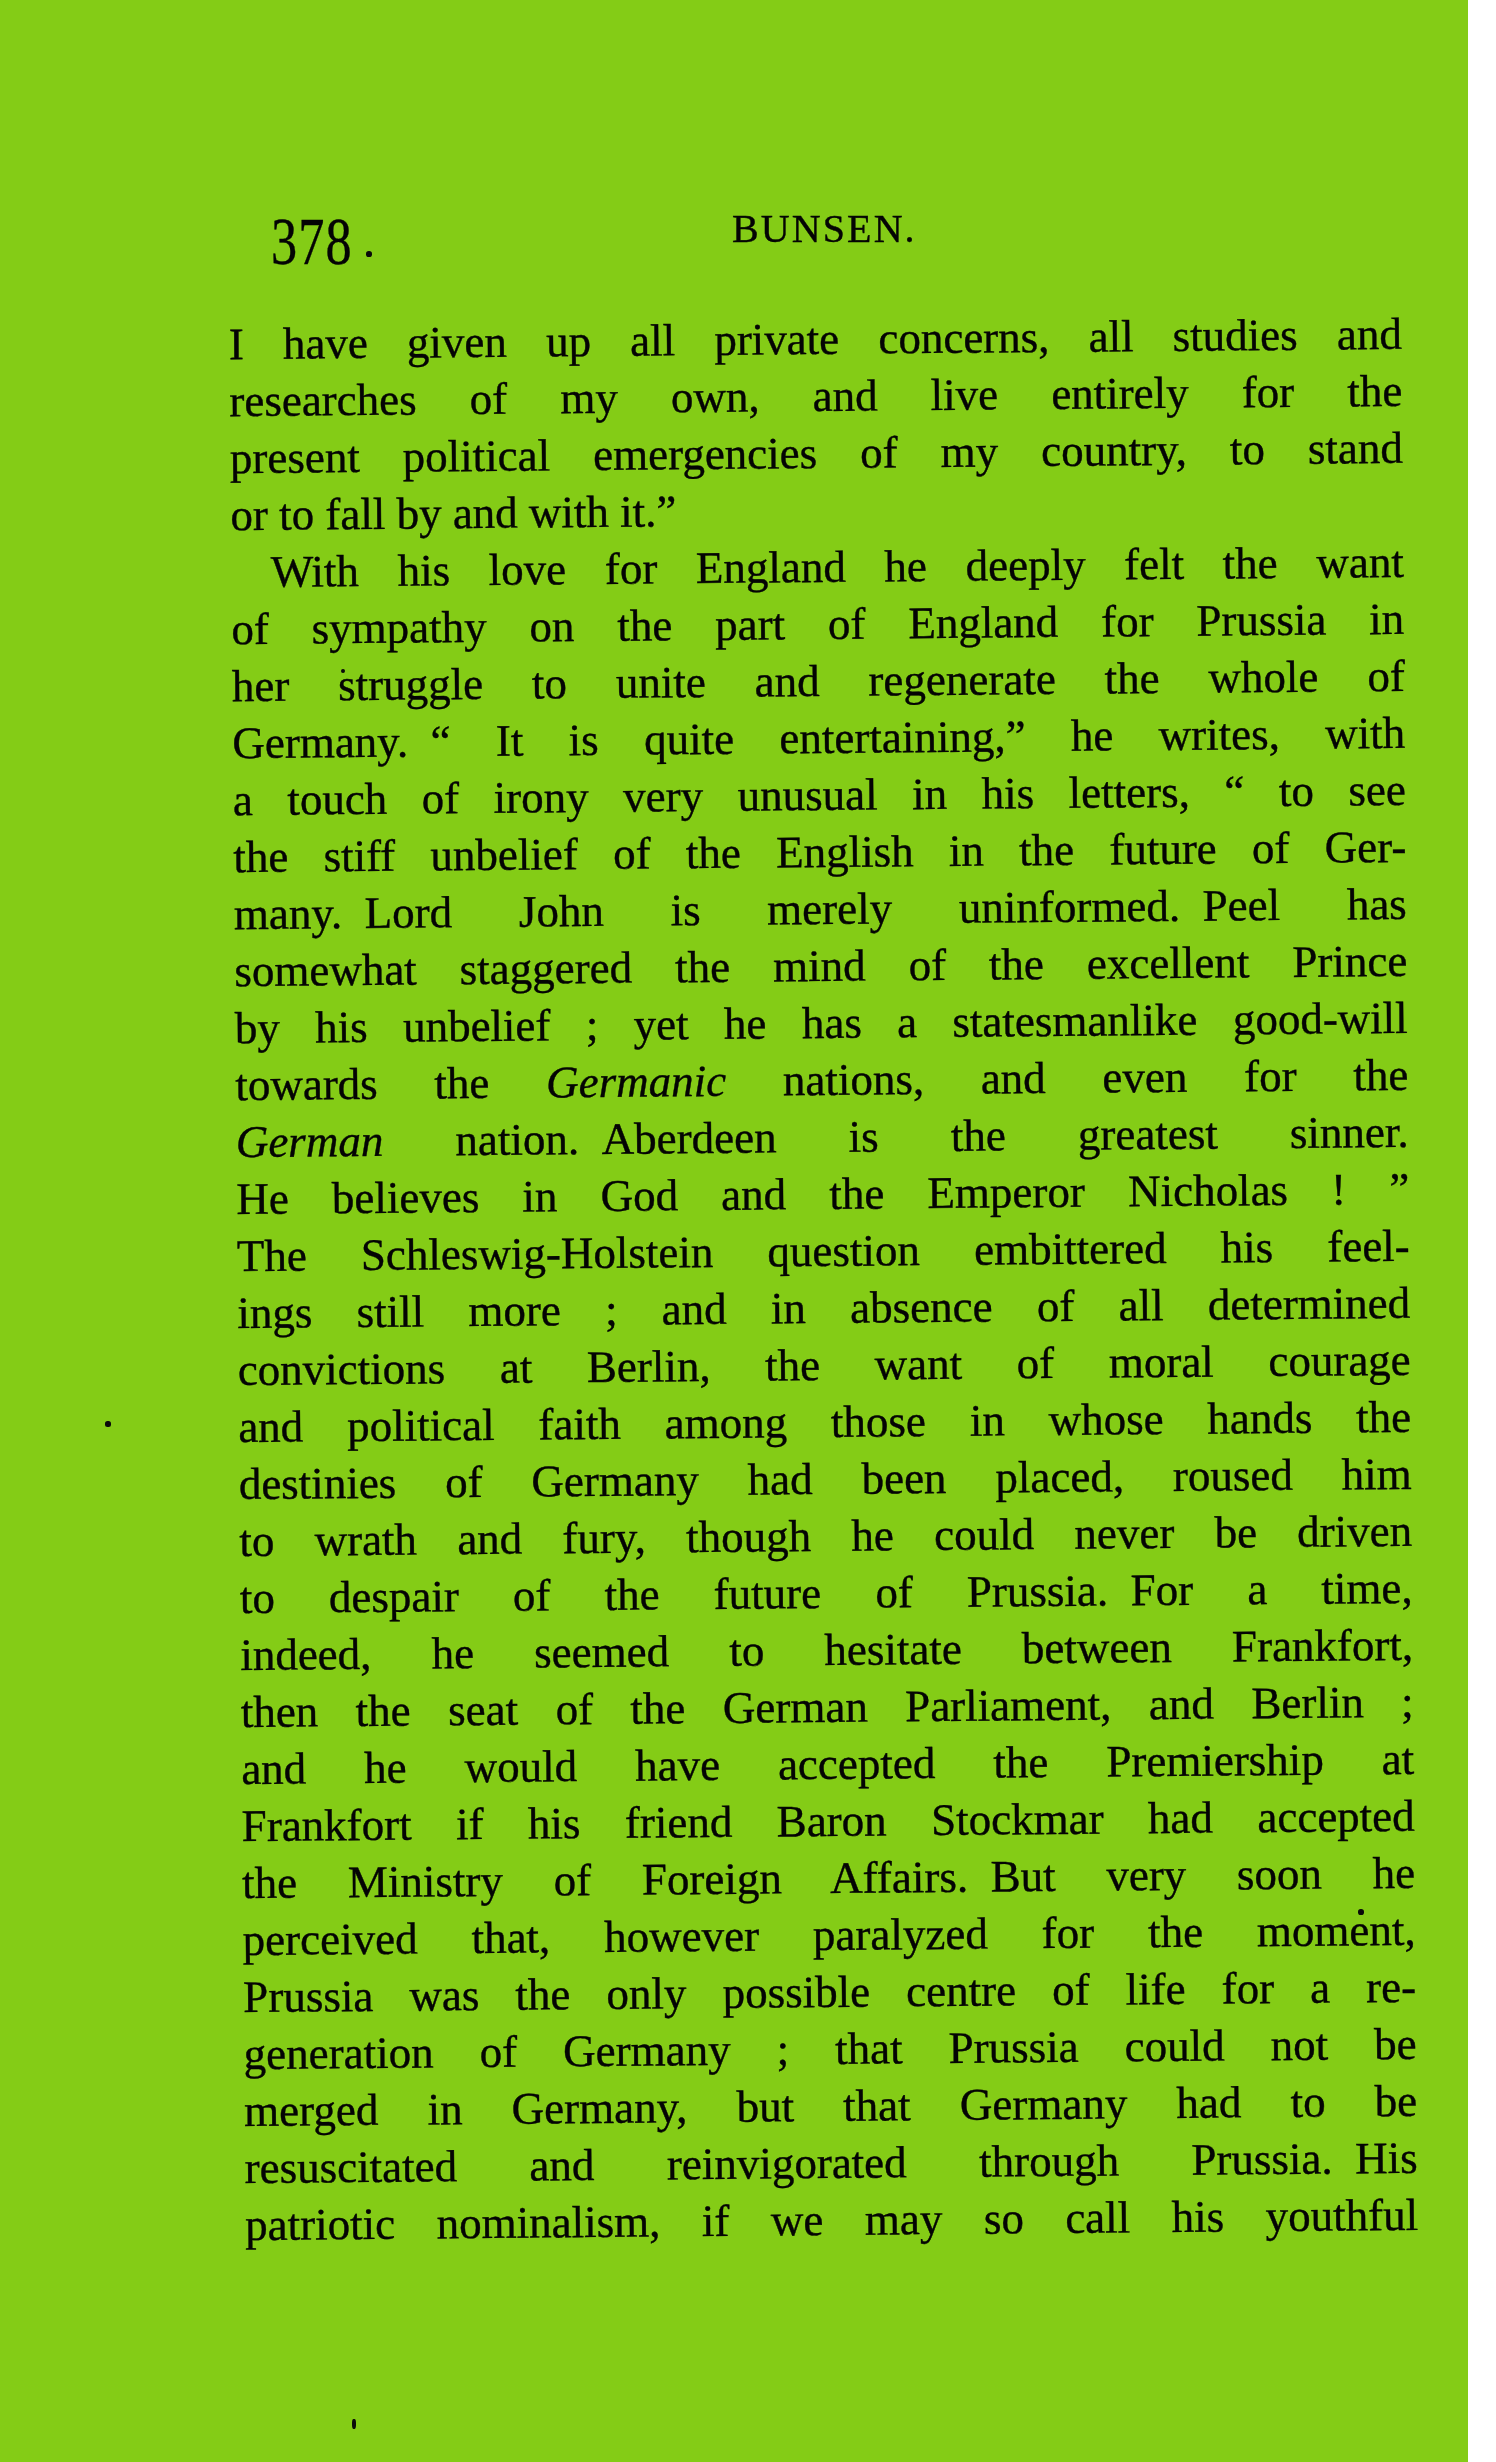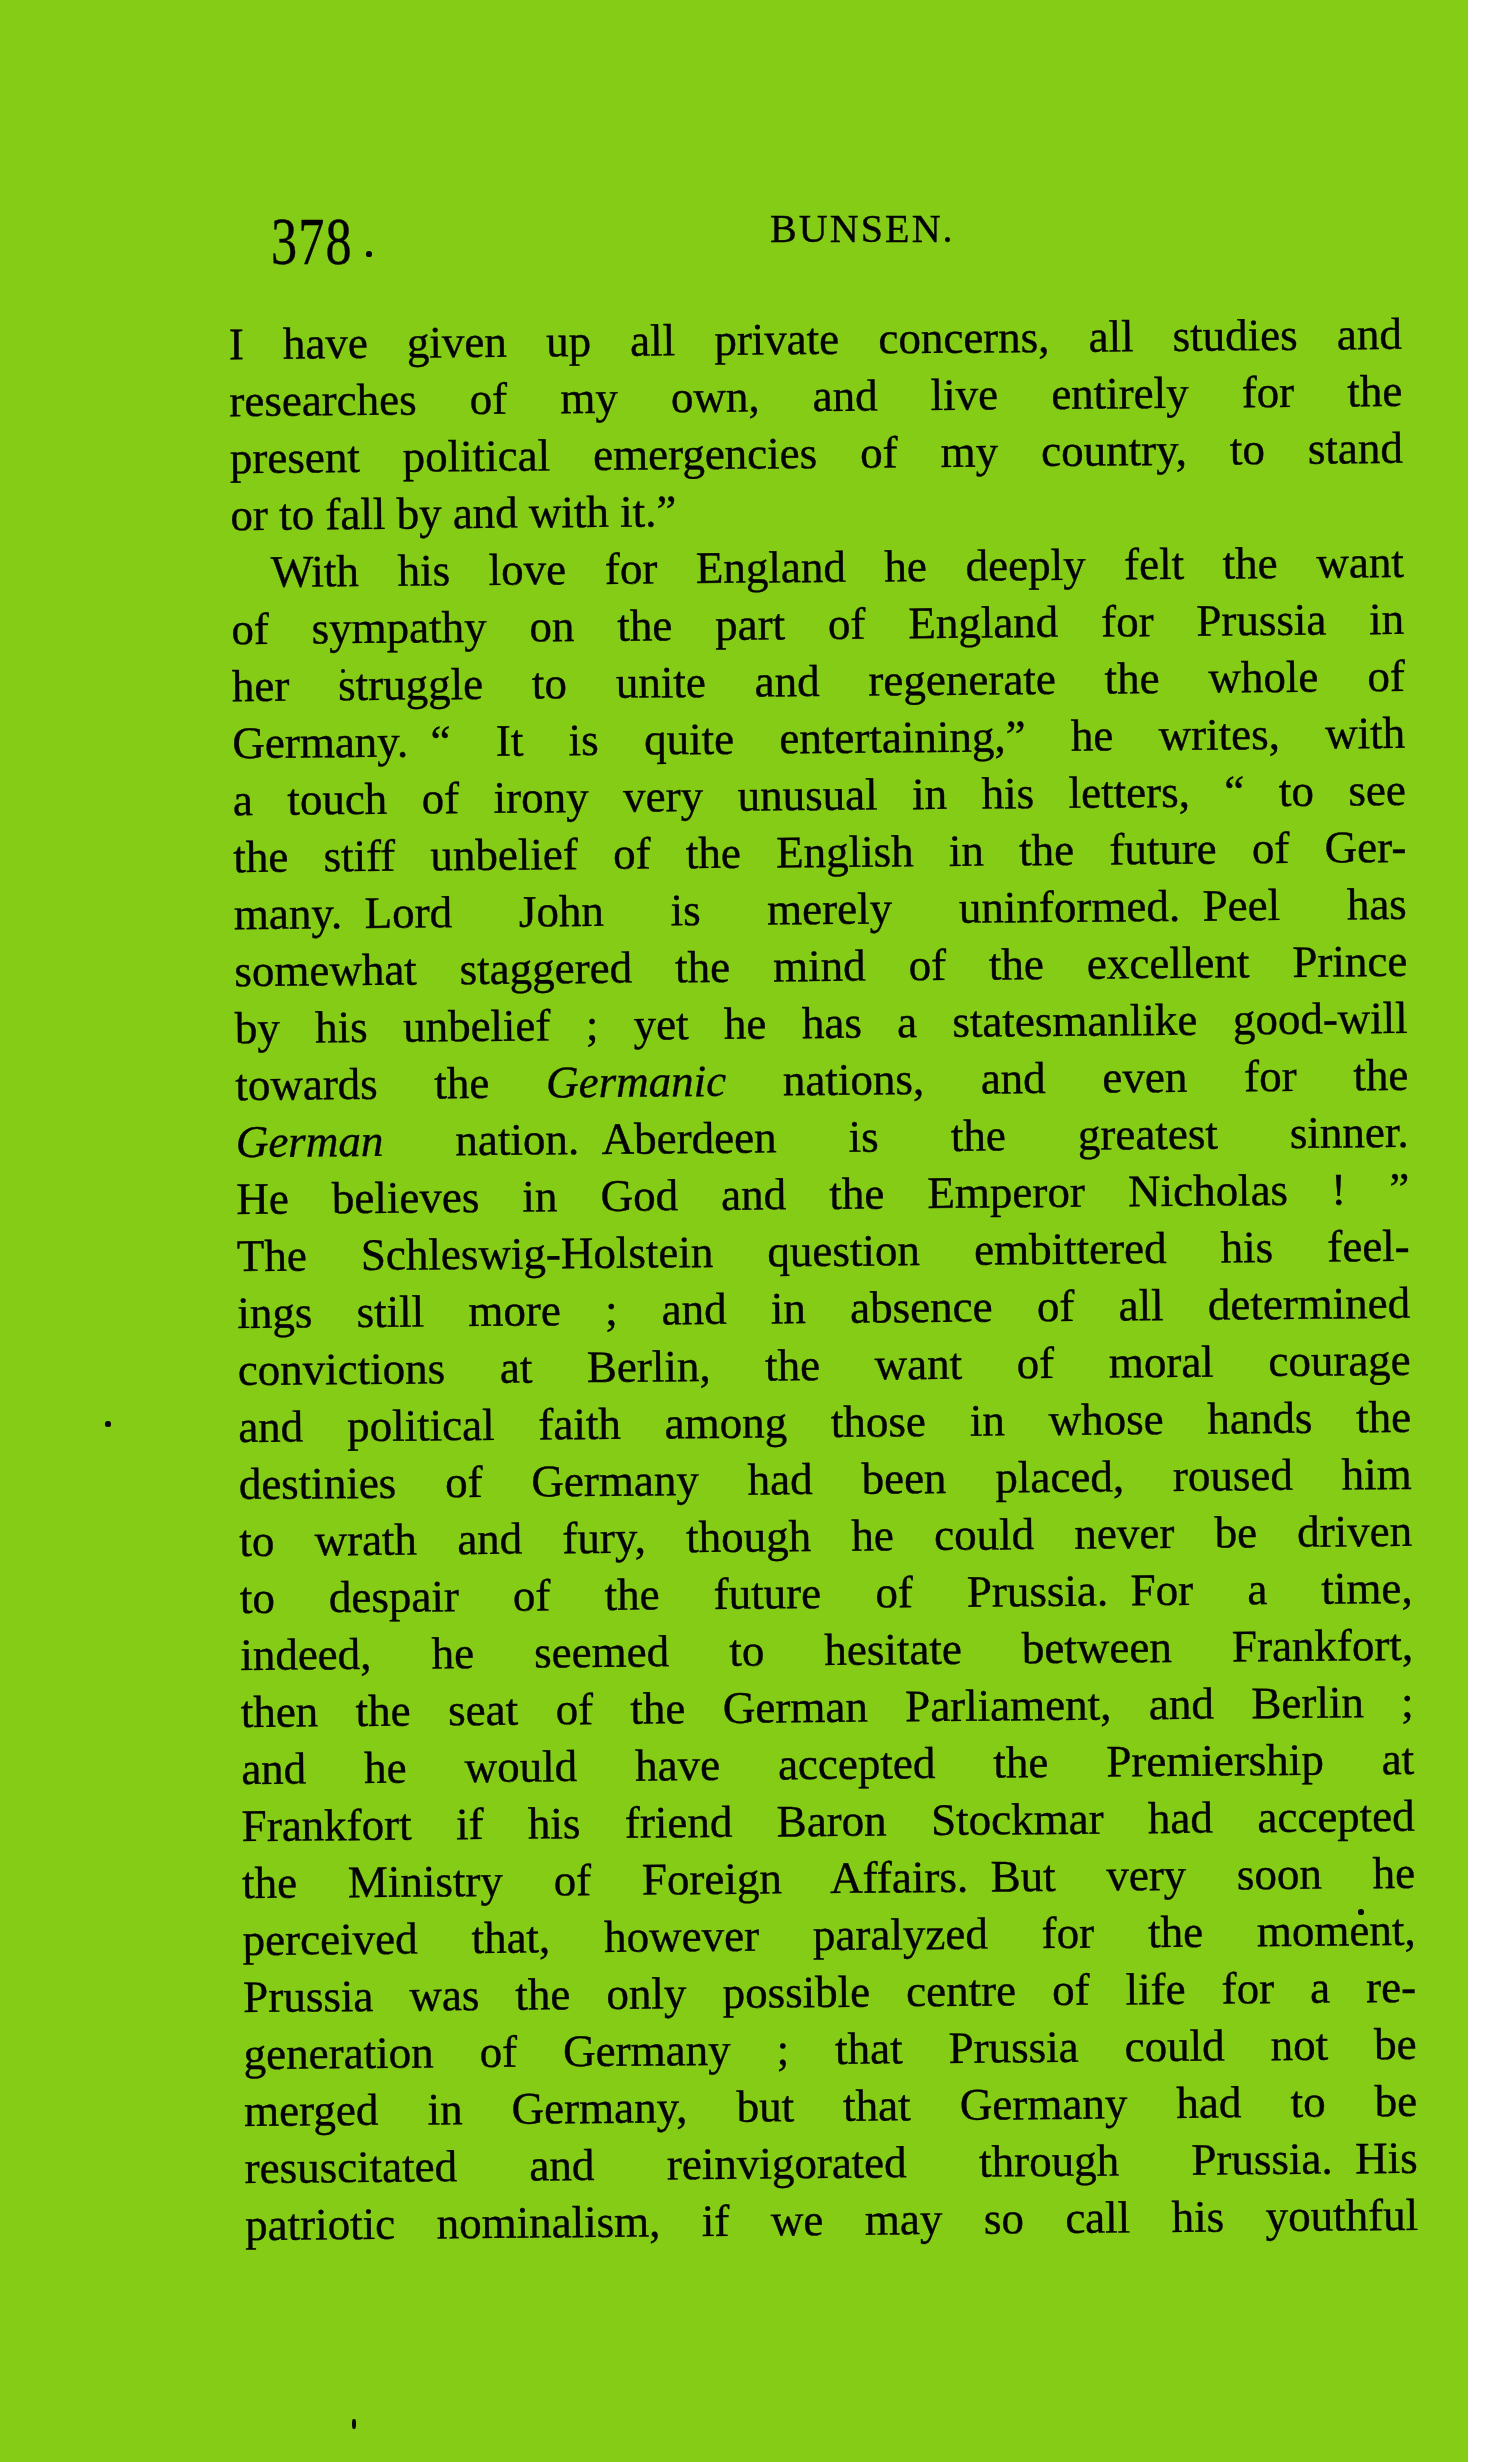--- a/index.html
+++ b/index.html
@@ -22,21 +22,21 @@
     left: 271px;
     top: 208px;
     font-size: 67px;
     line-height: 1;
     letter-spacing: 1.4px;
     transform: scale(0.78, 1);
     transform-origin: left top;
   }
   .running {
     position: absolute;
-    left: 770px;
+    left: 732px;
     top: 209px;
     font-size: 40px;
     line-height: 1;
     letter-spacing: 2.1px;
   }
   .text-block {
     position: absolute;
     left: 237px;
     top: 311px;
     width: 1173px;

